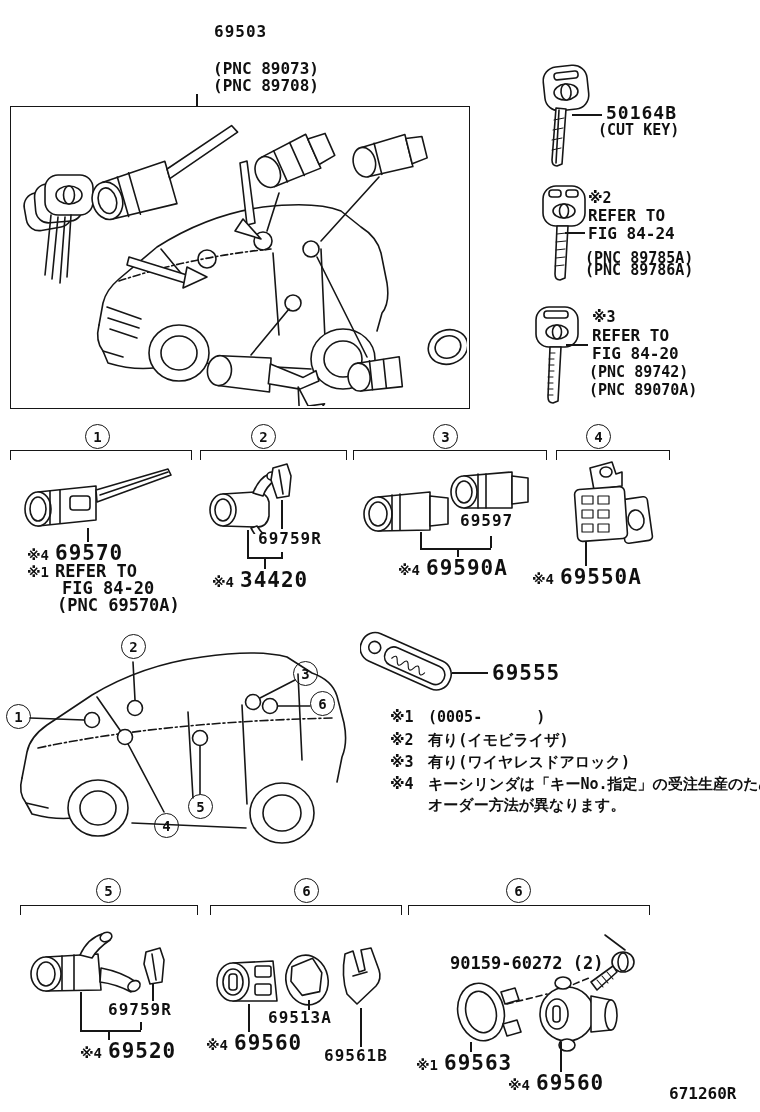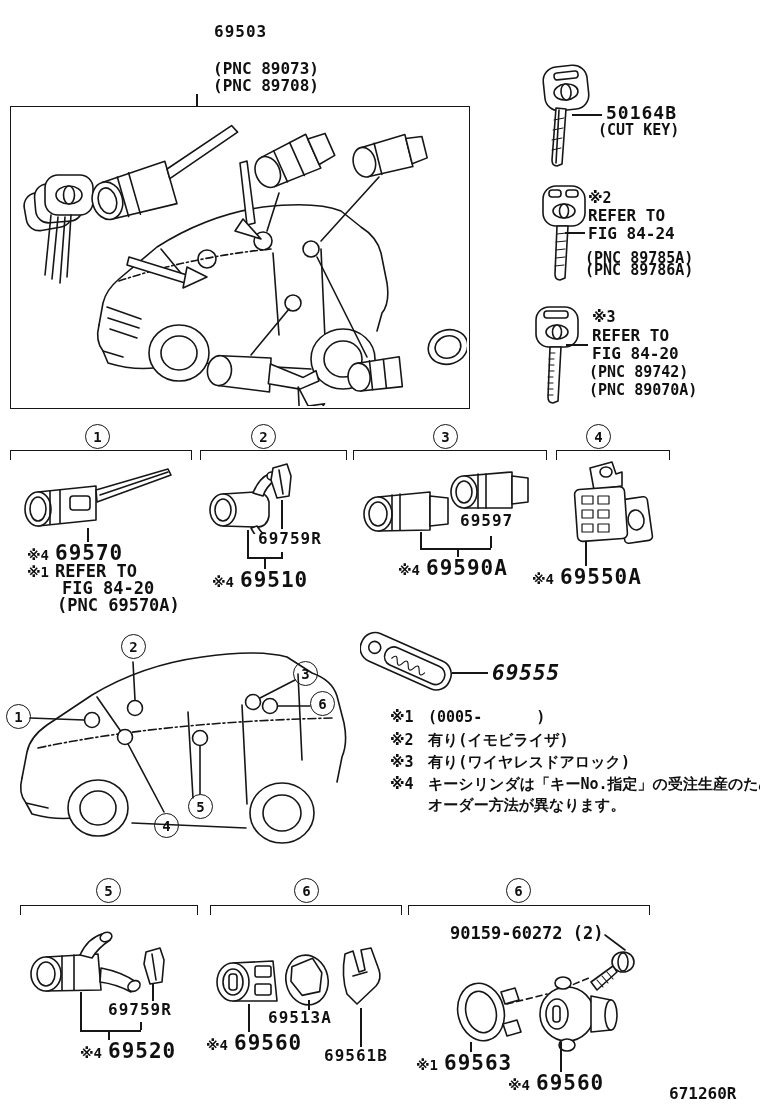--- a/index.html
+++ b/index.html
@@ -206,21 +206,21 @@
       <path d="M70,6 L84,2 L88,14 L86,34 L74,36 L68,18 Z"></path>
         <line x1="76" y1="8" x2="80" y2="32"></line>
     </g>
   </svg>
   <div class="vline" style="left:281px;top:500px;height:29px;"></div>
   <div class="lbl sz20" style="left:258px;top:531px;">69759R</div>
   <div class="vline" style="left:247px;top:530px;height:27px;"></div>
   <div class="vline" style="left:281px;top:552px;height:5px;"></div>
   <div class="hline" style="left:247px;top:557px;width:36px;"></div>
   <div class="vline" style="left:264px;top:557px;height:12px;"></div>
-  <div class="lbl" style="left:212px;top:569px;"><span class="mk">※4</span><span class="sz21">69510</span></div>
+  <div class="lbl" style="left:212px;top:569px;"><span class="mk">※4</span><span class="sz21">34420</span></div>
 
   <svg class="art" style="left:352px;top:462px;" width="200" height="80" viewBox="0 0 200 80">
     <g fill="#fff" stroke="#161616" stroke-width="1.6" stroke-linejoin="round" stroke-linecap="round">
       <path d="M26,35 L78,30 L78,68 L26,69 Z"></path>
       <ellipse cx="26" cy="52" rx="14" ry="17"></ellipse>
         <ellipse cx="26" cy="52" rx="9" ry="12"></ellipse>
       <line x1="40" y1="33" x2="40" y2="68"></line>
         <line x1="48" y1="32" x2="48" y2="68"></line>
       <path d="M78,34 L96,36 L96,62 L78,64 Z"></path>
       <path d="M112,14 L160,10 L160,46 L112,46 Z"></path>
@@ -260,21 +260,21 @@
 
   <svg class="art" style="left:360px;top:624px;" width="110" height="72" viewBox="0 0 110 72">
     <g transform="translate(8,4) rotate(24)" fill="#fff" stroke="#161616" stroke-width="1.6" stroke-linejoin="round" stroke-linecap="round">
       <rect x="0" y="0" width="96" height="30" rx="14"></rect>
       <rect x="26" y="6" width="64" height="19" rx="9"></rect>
       <circle cx="14" cy="15" r="6"></circle>
       <path d="M34,18 q3,-7 6,0 q3,7 6,0 q3,-7 6,0 q3,7 6,0 q3,-7 6,0 q3,7 6,0" fill="none" stroke-width="1.1"></path>
     </g>
   </svg>
   <div class="hline" style="left:452px;top:672px;width:36px;"></div>
-  <div class="lbl sz21" style="left:492px;top:662px;font-style:italic;">69555</div>
+  <div class="lbl sz21" style="left:492px;top:662px;">69555</div>
 
   <svg class="art" style="left:0px;top:616px;" width="368" height="242" viewBox="0 0 368 242">
     <g fill="none" stroke="#161616" stroke-width="1.6" stroke-linejoin="round" stroke-linecap="round">
       <path d="M22,162 L27,136 Q30,121 47,109 L92,79 Q142,49 202,41 Q257,33 287,41 L312,57 Q332,64 337,80 L344,107 Q348,127 342,141 L337,166"></path>
       <path d="M22,162 Q18,177 26,187 L48,192"></path>
       <path d="M26,187 L32,198 Q62,206 84,200"></path>
       <path d="M97,81 L122,117"></path>
       <path d="M38,132 Q160,106 332,102" stroke-dasharray="8,3,2,3"></path>
       <line x1="188" y1="96" x2="193" y2="182"></line>
       <line x1="242" y1="89" x2="247" y2="188"></line>
@@ -363,21 +363,21 @@
       <line x1="146" y1="30" x2="160" y2="26"></line>
     </g>
   </svg>
   <div class="vline" style="left:308px;top:1000px;height:10px;"></div>
   <div class="lbl sz20" style="left:268px;top:1010px;">69513A</div>
   <div class="vline" style="left:248px;top:1004px;height:28px;"></div>
   <div class="lbl" style="left:206px;top:1032px;"><span class="mk">※4</span><span class="sz21">69560</span></div>
   <div class="vline" style="left:360px;top:1008px;height:39px;"></div>
   <div class="lbl sz20" style="left:324px;top:1048px;">69561B</div>
 
-  <div class="lbl b17" style="left:450px;top:925px;">90159-60272 (2)</div>
+  <div class="lbl b17" style="left:450px;top:955px;">90159-60272 (2)</div>
   <svg class="art" style="left:445px;top:930px;" width="215" height="135" viewBox="0 0 215 135">
     <g fill="#fff" stroke="#161616" stroke-width="1.6" stroke-linejoin="round" stroke-linecap="round">
       <line x1="160" y1="5" x2="180" y2="20"></line>
       <ellipse cx="178" cy="32" rx="11" ry="10"></ellipse>
         <ellipse cx="178" cy="32" rx="5" ry="9"></ellipse>
       <path d="M168,36 L146,52 L152,60 L172,42 Z"></path>
       <line x1="152" y1="50" x2="158" y2="57" stroke-width="1.1"></line>
         <line x1="157" y1="46" x2="163" y2="53" stroke-width="1.1"></line>
         <line x1="162" y1="42" x2="168" y2="49" stroke-width="1.1"></line>
       <line x1="110" y1="62" x2="144" y2="48" stroke-dasharray="6,4"></line>

